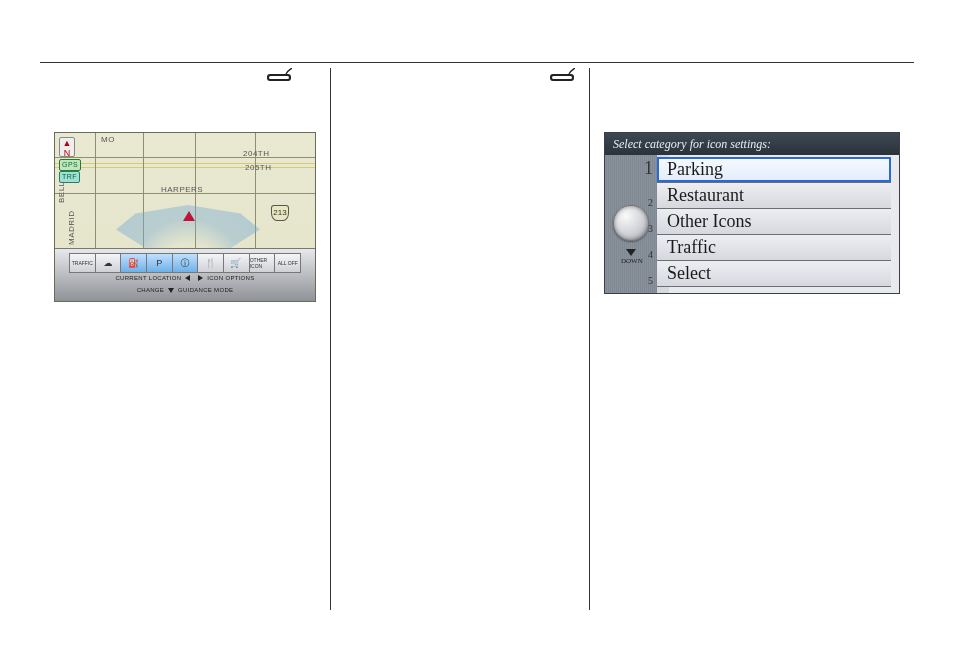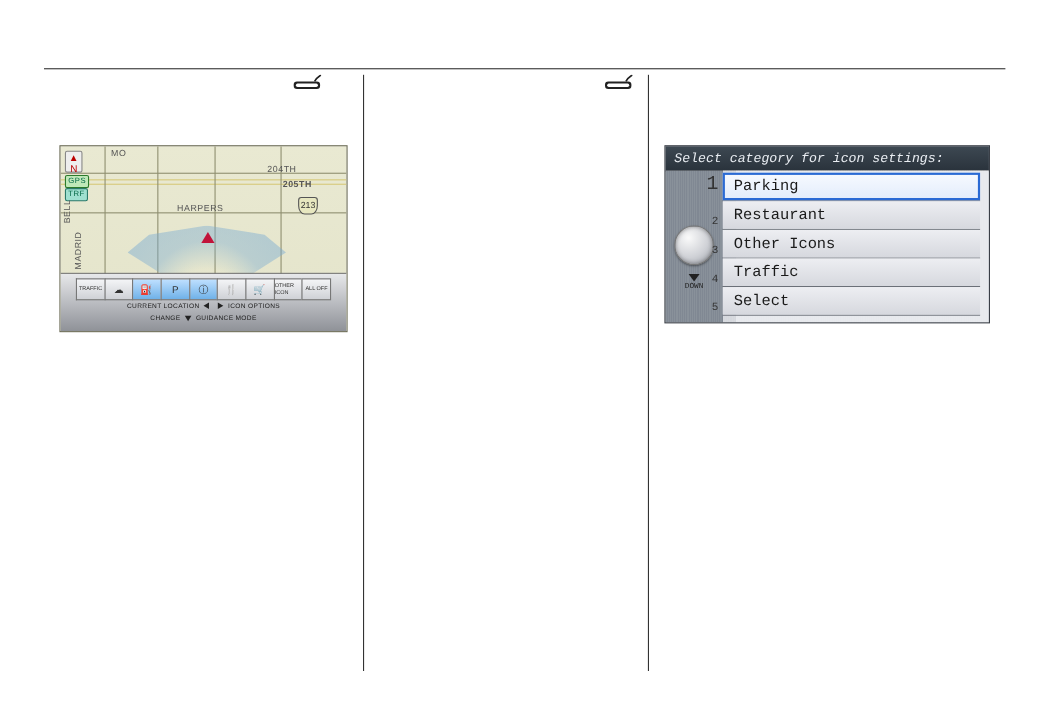--- a/index.html
+++ b/index.html
@@ -102,20 +102,21 @@
   .map-card .shield {
     position: absolute;
     width: 16px; height: 14px;
     background: #e7e7c0;
     border: 1px solid #555;
     border-radius: 3px 3px 6px 6px / 3px 3px 8px 8px;
     font-size: 8px;
     text-align: center;
     line-height: 14px;
     color: #333;
+    margin-top: 26px;
   }
   .map-card .vehicle {
     position: absolute;
     left: 128px; top: 78px;
     width: 0; height: 0;
     border-left: 6px solid transparent;
     border-right: 6px solid transparent;
     border-bottom: 10px solid #c1133a;
   }
   .map-card .fan {
@@ -179,21 +180,21 @@
 
   
   .settings-card {
     margin-top: 56px;
     width: 294px;
     height: 160px;
     position: relative;
     border: 1px solid #3a3f47;
     background: linear-gradient(#6a7078, #555a62);
     overflow: hidden;
-    font-family: Liberation Mono, monospace;
+    font-family: Liberation Serif, serif;
   }
   .settings-card .titlebar {
     height: 22px;
     background: linear-gradient(#3d4852, #2a333c);
     color: #e9edf2;
     font-size: 12px;
     line-height: 22px;
     padding-left: 8px;
     border-bottom: 1px solid #222;
     font-style: italic;
@@ -238,21 +239,21 @@
     margin:0; padding:0;
     list-style:none;
     counter-reset: row;
   }
   .settings-card li {
     counter-increment: row;
     height: 25px;
     border-bottom: 1px solid #6b7078;
     display:flex;
     align-items:flex-end;
-    font-size: 14px;
+    font-size: 18px;
     color:#1a1a1a;
     position:relative;
   }
   .settings-card li::before {
     content: counter(row);
     position:absolute;
     left:-18px;
     width:14px;
     text-align:right;
     font-size:10px;
@@ -304,21 +305,21 @@
         </div>
         <div class="compass">▲<br><span>N</span></div>
         <div class="badge gps">GPS</div>
         <div class="badge trf">TRF</div>
 
         <div class="street-label" style="left:46px; top:2px;">MO</div>
         <div class="street-label" style="left:106px; top:52px;text-align:center;">HARPERS</div>
         <div class="street-label" style="left:2px; top:70px; transform:rotate(-90deg); transform-origin:left top;">BELL</div>
         <div class="street-label" style="left:12px; top:112px; transform:rotate(-90deg); transform-origin:left top;">MADRID</div>
         <div class="street-label" style="left:188px; top:16px;">204TH</div>
-        <div class="street-label" style="left:202px; top:30px;font-weight:bold;">205TH</div>
+        <div class="street-label" style="left:190px; top:30px;">205TH</div>
         <div class="shield" style="left:216px; top:46px;">213</div>
 
         <div class="fan"></div>
         <div class="vehicle"></div>
 
         <div class="toolbar">
           <div class="tool-row">
             <div class="tool-btn" style="font-size:5px;line-height:6px;">
                 <span>TRAFFIC</span>
               </div>

